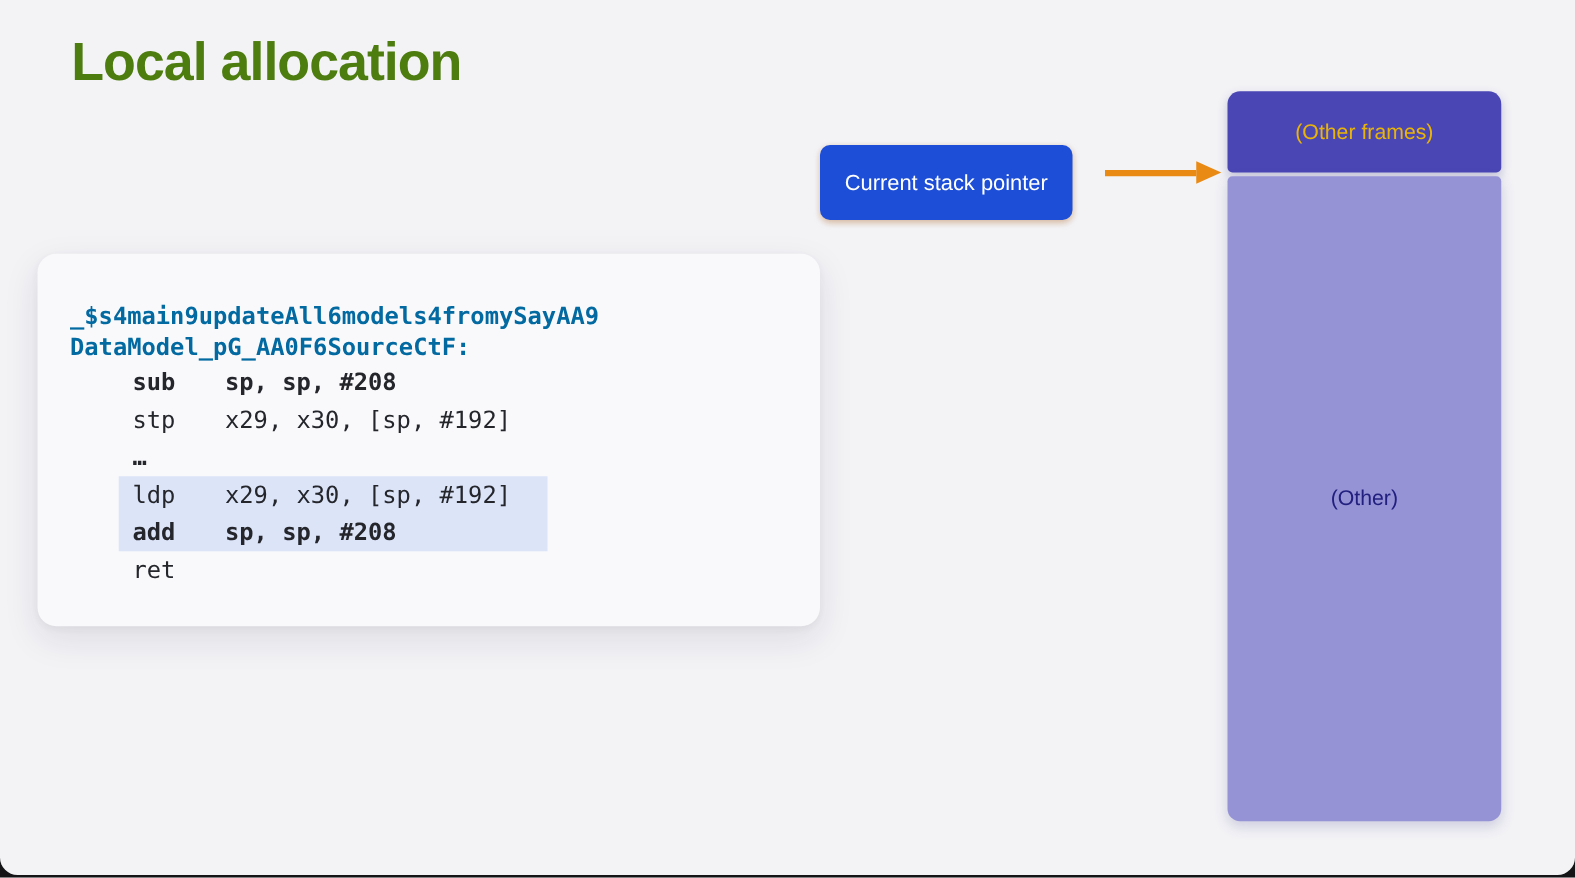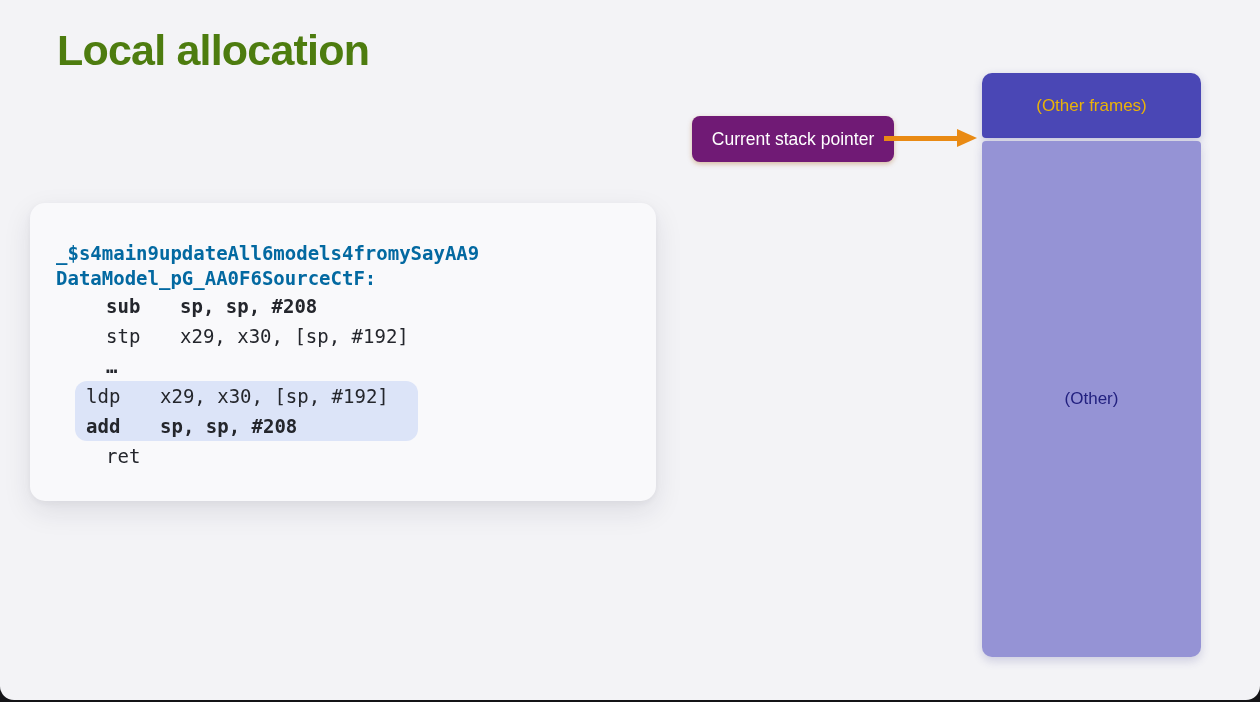--- a/index.html
+++ b/index.html
@@ -43,34 +43,34 @@
     white-space: pre;
   }
   .iline {
     line-height: 30px;
     padding-left: 50px;
     white-space: pre;
   }
   .mn { display: inline-block; width: 74px; }
   .b  { font-weight: 700; }
   .hl-block {
-    margin-left: 19px;
+    margin-left: 39px;
     width: 343px;
-    border-radius: 12px;
+    border-radius: 0;
     background: #dce4f8;
   }
   .hl-block .iline { padding-left: 11px; }
   .ellipsis-line { letter-spacing: 1px; font-weight: 700; }
 
   
   .callout {
     position: absolute;
-    left: 692px; top: 116px;
-    width: 202px; height: 46px;
-    background: #701a75;
+    left: 656px; top: 116px;
+    width: 202px; height: 60px;
+    background: #1d4ed8;
     border-radius: 8px;
     box-shadow: 0 2px 5px rgba(160,80,0,0.35);
     display: flex; align-items: center; justify-content: center;
     color: #ffffff;
     font-size: 17.5px;
   }
   .arrow-line {
     position: absolute;
     left: 884px; top: 136px;
     width: 73px; height: 5px;

